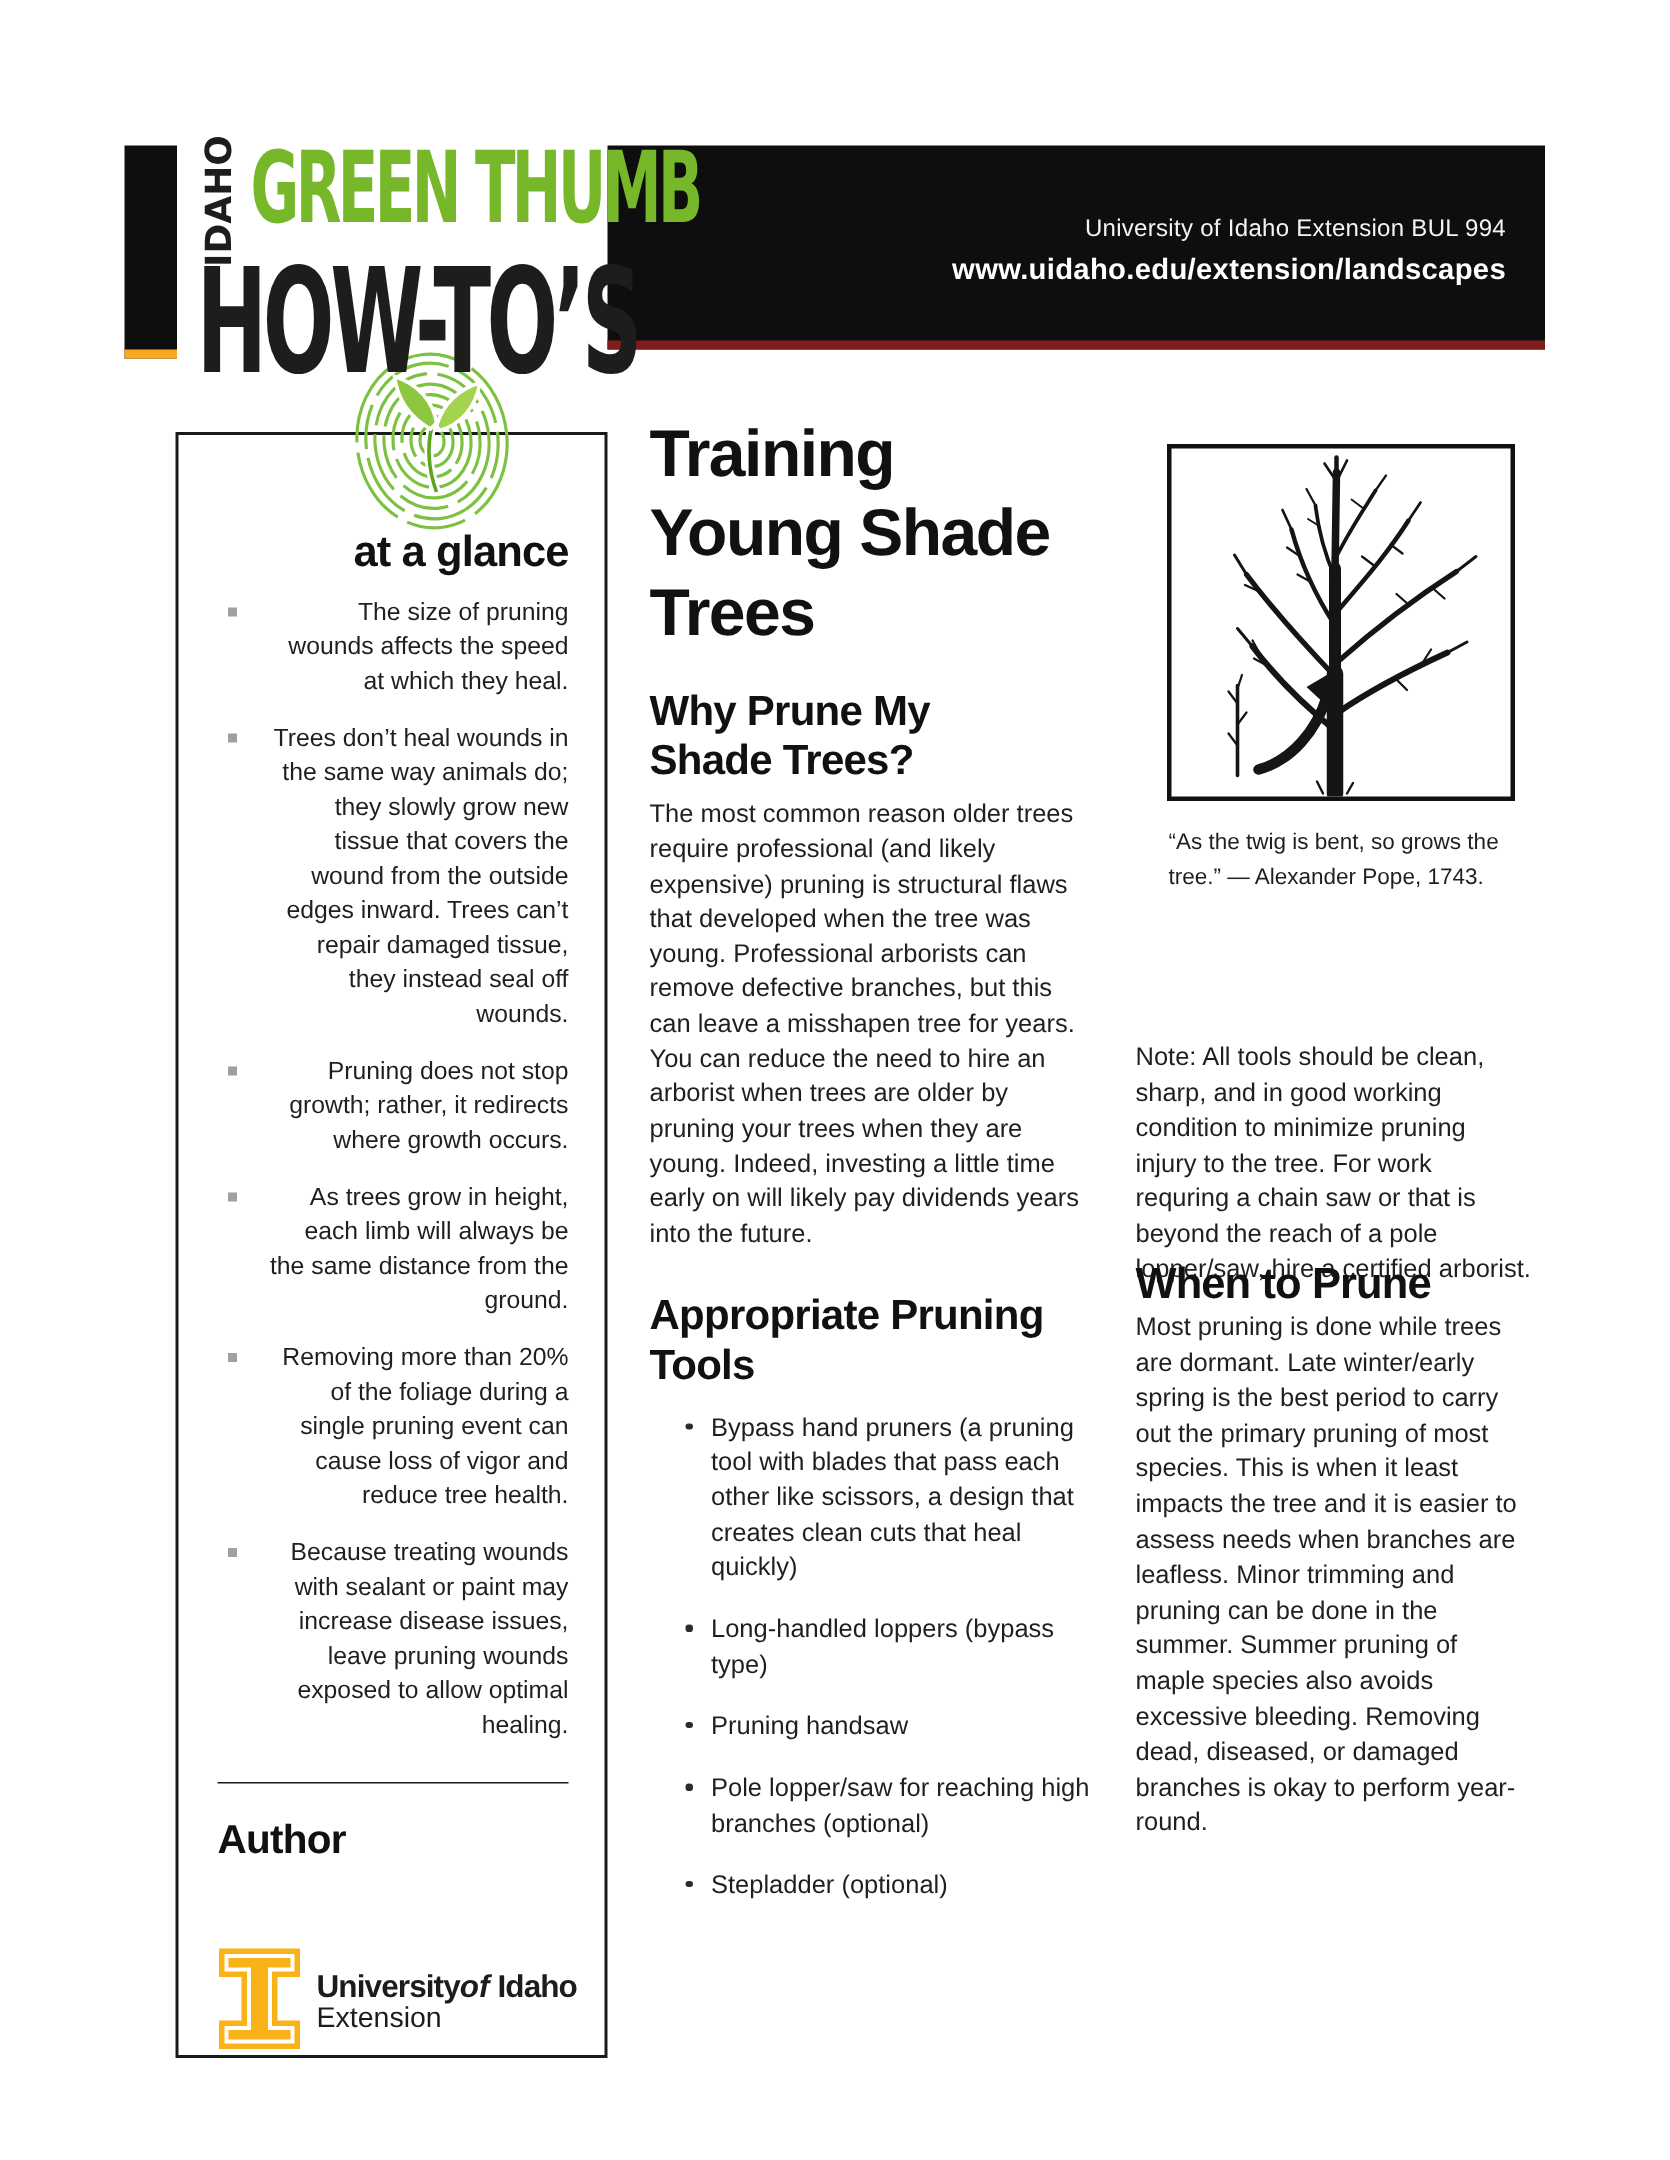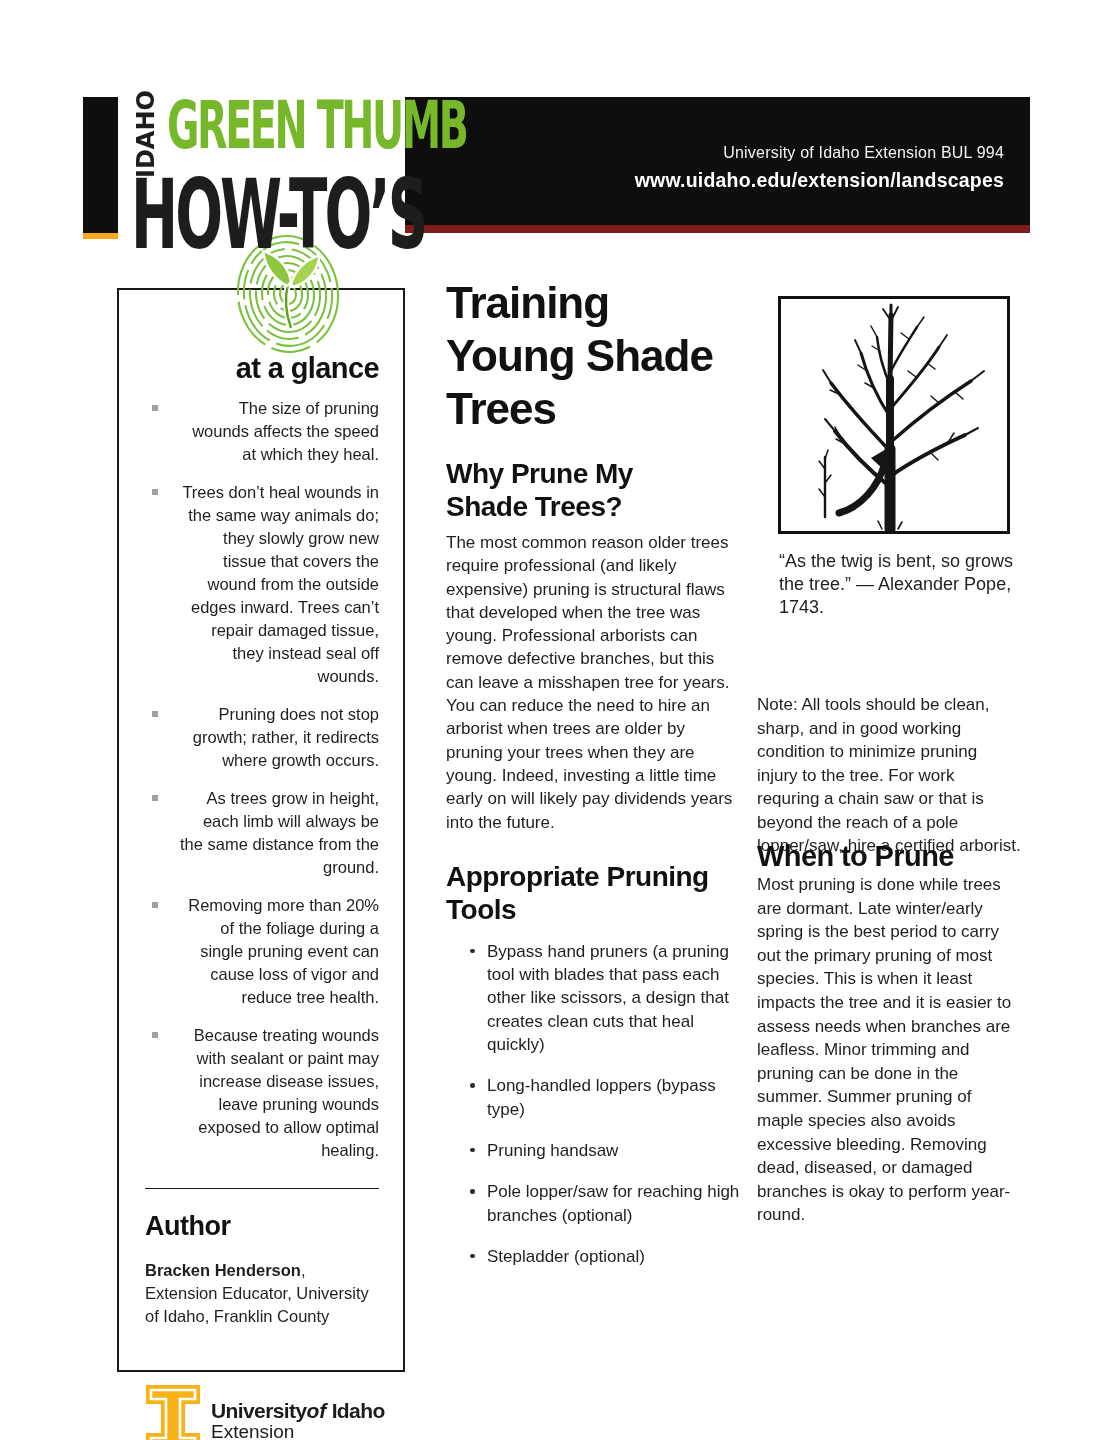--- a/index.html
+++ b/index.html
@@ -4,21 +4,21 @@
 <style>
   html,body{margin:0;padding:0;background:#ffffff;}
   .page{position:relative;width:1113px;height:1440px;background:#ffffff;overflow:hidden;
         font-family:"Liberation Sans", sans-serif;color:#1f1f1f;}
   .pre{white-space:pre-line;}
 
   
   .bar-left{position:absolute;left:83px;top:97px;width:35px;height:136px;background:#0e0e0e;
             border-bottom:6px solid #f9a91b;}
   .bar-right{position:absolute;left:405px;top:97px;width:625px;height:136px;background:#0e0e0e;
-             border-bottom:8px solid #7f1d1d;box-sizing:border-box;text-align:right;
+             border-bottom:6px solid #7f1d1d;box-sizing:border-box;text-align:right;
              padding:42px 26px 0 0;}
   .bar-right .bulletin{color:#f4f4f4;font-size:16px;line-height:27px;letter-spacing:.2px;}
   .bar-right .url{color:#ffffff;font-size:19.5px;line-height:28px;font-weight:bold;letter-spacing:.2px;}
 
   .brand{position:absolute;left:131px;top:96px;z-index:3;}
   .brand-row1{display:flex;align-items:flex-start;}
   .brand-idaho{writing-mode:vertical-rl;transform:rotate(180deg);font-weight:bold;
                font-size:24px;letter-spacing:0px;color:#1d1d1b;height:82px;line-height:30px;
                font-family:"DejaVu Sans", sans-serif;}
   .brand-green{font-family:"DejaVu Sans", sans-serif;font-weight:bold;color:#76b82a;
@@ -42,34 +42,34 @@
   .author-title{font-size:27px;font-weight:bold;letter-spacing:-.5px;color:#111;margin:0 0 8px 0;}
   .author-line{font-size:16.5px;line-height:23px;}
   .ui-logo{display:flex;align-items:flex-start;margin-top:56px;}
   .ui-logo svg{flex:0 0 auto;}
   .ui-wordmark{margin-left:10px;padding-top:16px;color:#1c1c1c;line-height:21px;}
   .ui-word-top{font-size:21px;font-weight:bold;letter-spacing:-.6px;white-space:nowrap;}
   .ui-word-top .of{font-style:italic;font-weight:bold;font-size:21px;letter-spacing:0;}
   .ui-word-bottom{font-size:19px;letter-spacing:0;}
 
   
-  .main-col{position:absolute;left:433px;top:276px;width:296px;margin-left:13px;}
+  .main-col{position:absolute;left:433px;top:276px;width:296px;}
   .doc-title{font-size:44px;line-height:53px;font-weight:bold;letter-spacing:-1px;color:#111;margin:0;}
   .h2{font-size:28px;line-height:33px;font-weight:bold;letter-spacing:-.5px;color:#111;margin:20px 0 8px 0;}
   .body-p{font-size:17px;line-height:23.3px;margin:0;}
   .tools-list{list-style:none;margin:14px 0 0 0;padding:0;}
   .tools-list li{position:relative;padding-left:41px;font-size:17px;line-height:23.3px;margin-bottom:18px;}
   .tools-list li::before{content:"";position:absolute;left:24px;top:9px;width:4.5px;height:4.5px;
                          border-radius:50%;background:#2c2c2c;}
 
   
   .figure-box{position:absolute;left:778px;top:296px;width:232px;height:238px;
               border:3px solid #111;box-sizing:border-box;background:#fff;}
   .figure-box svg{width:100%;height:100%;}
-  .figure-caption{position:absolute;left:779px;top:550px;width:240px;font-size:18px;line-height:23px;}
+  .figure-caption{position:absolute;left:779px;top:550px;width:240px;font-size:15px;line-height:23px;}
   .note-p{position:absolute;left:757px;top:676px;width:264px;font-size:17px;line-height:23.5px;}
   .when-h{position:absolute;left:757px;top:840px;width:264px;font-size:29px;font-weight:bold;
           letter-spacing:-.6px;color:#111;margin:0;}
   .when-p{position:absolute;left:757px;top:856px;width:264px;font-size:17px;line-height:23.6px;}
 </style>
 </head>
 <body>
 
 <div class="page">
 
@@ -110,21 +110,20 @@
     <ul class="glance-list">
       <li>The size of pruning wounds affects the speed at which they heal.</li>
       <li>Trees don’t heal wounds in the same way animals do; they slowly grow new tissue that covers the wound from the outside edges inward. Trees can’t repair damaged tissue, they instead seal off wounds.</li>
       <li>Pruning does not stop growth; rather, it redirects where growth occurs.</li>
       <li>As trees grow in height, each limb will always be the same distance from the ground.</li>
       <li>Removing more than 20% of the foliage during a single pruning event can cause loss of vigor and reduce tree health.</li>
       <li>Because treating wounds with sealant or paint may increase disease issues, leave pruning wounds exposed to allow optimal healing.</li>
     </ul>
     <hr>
     <h2 class="author-title">Author</h2>
-    <p class="author-line"><b>Bracken Henderson</b><span>, Extension Educator, University of Idaho, Franklin County</span></p>
 
     <div class="ui-logo">
       <svg width="56" height="69" viewBox="0 0 56 69">
         <polygon fill="#F9B218" points="1,1 55,1 55,20 40,20 40,49 55,49 55,68 1,68 1,49 16,49 16,20 1,20"></polygon>
         <polygon fill="none" stroke="#ffffff" stroke-width="2.6" points="6,6 50,6 50,15 35,15 35,54 50,54 50,63 6,63 6,54 21,54 21,15 6,15"></polygon>
       </svg>
       <div class="ui-wordmark">
         <div class="ui-word-top">
           <span>University</span><span class="of">of</span><span> </span><span>Idaho</span>
         </div>

